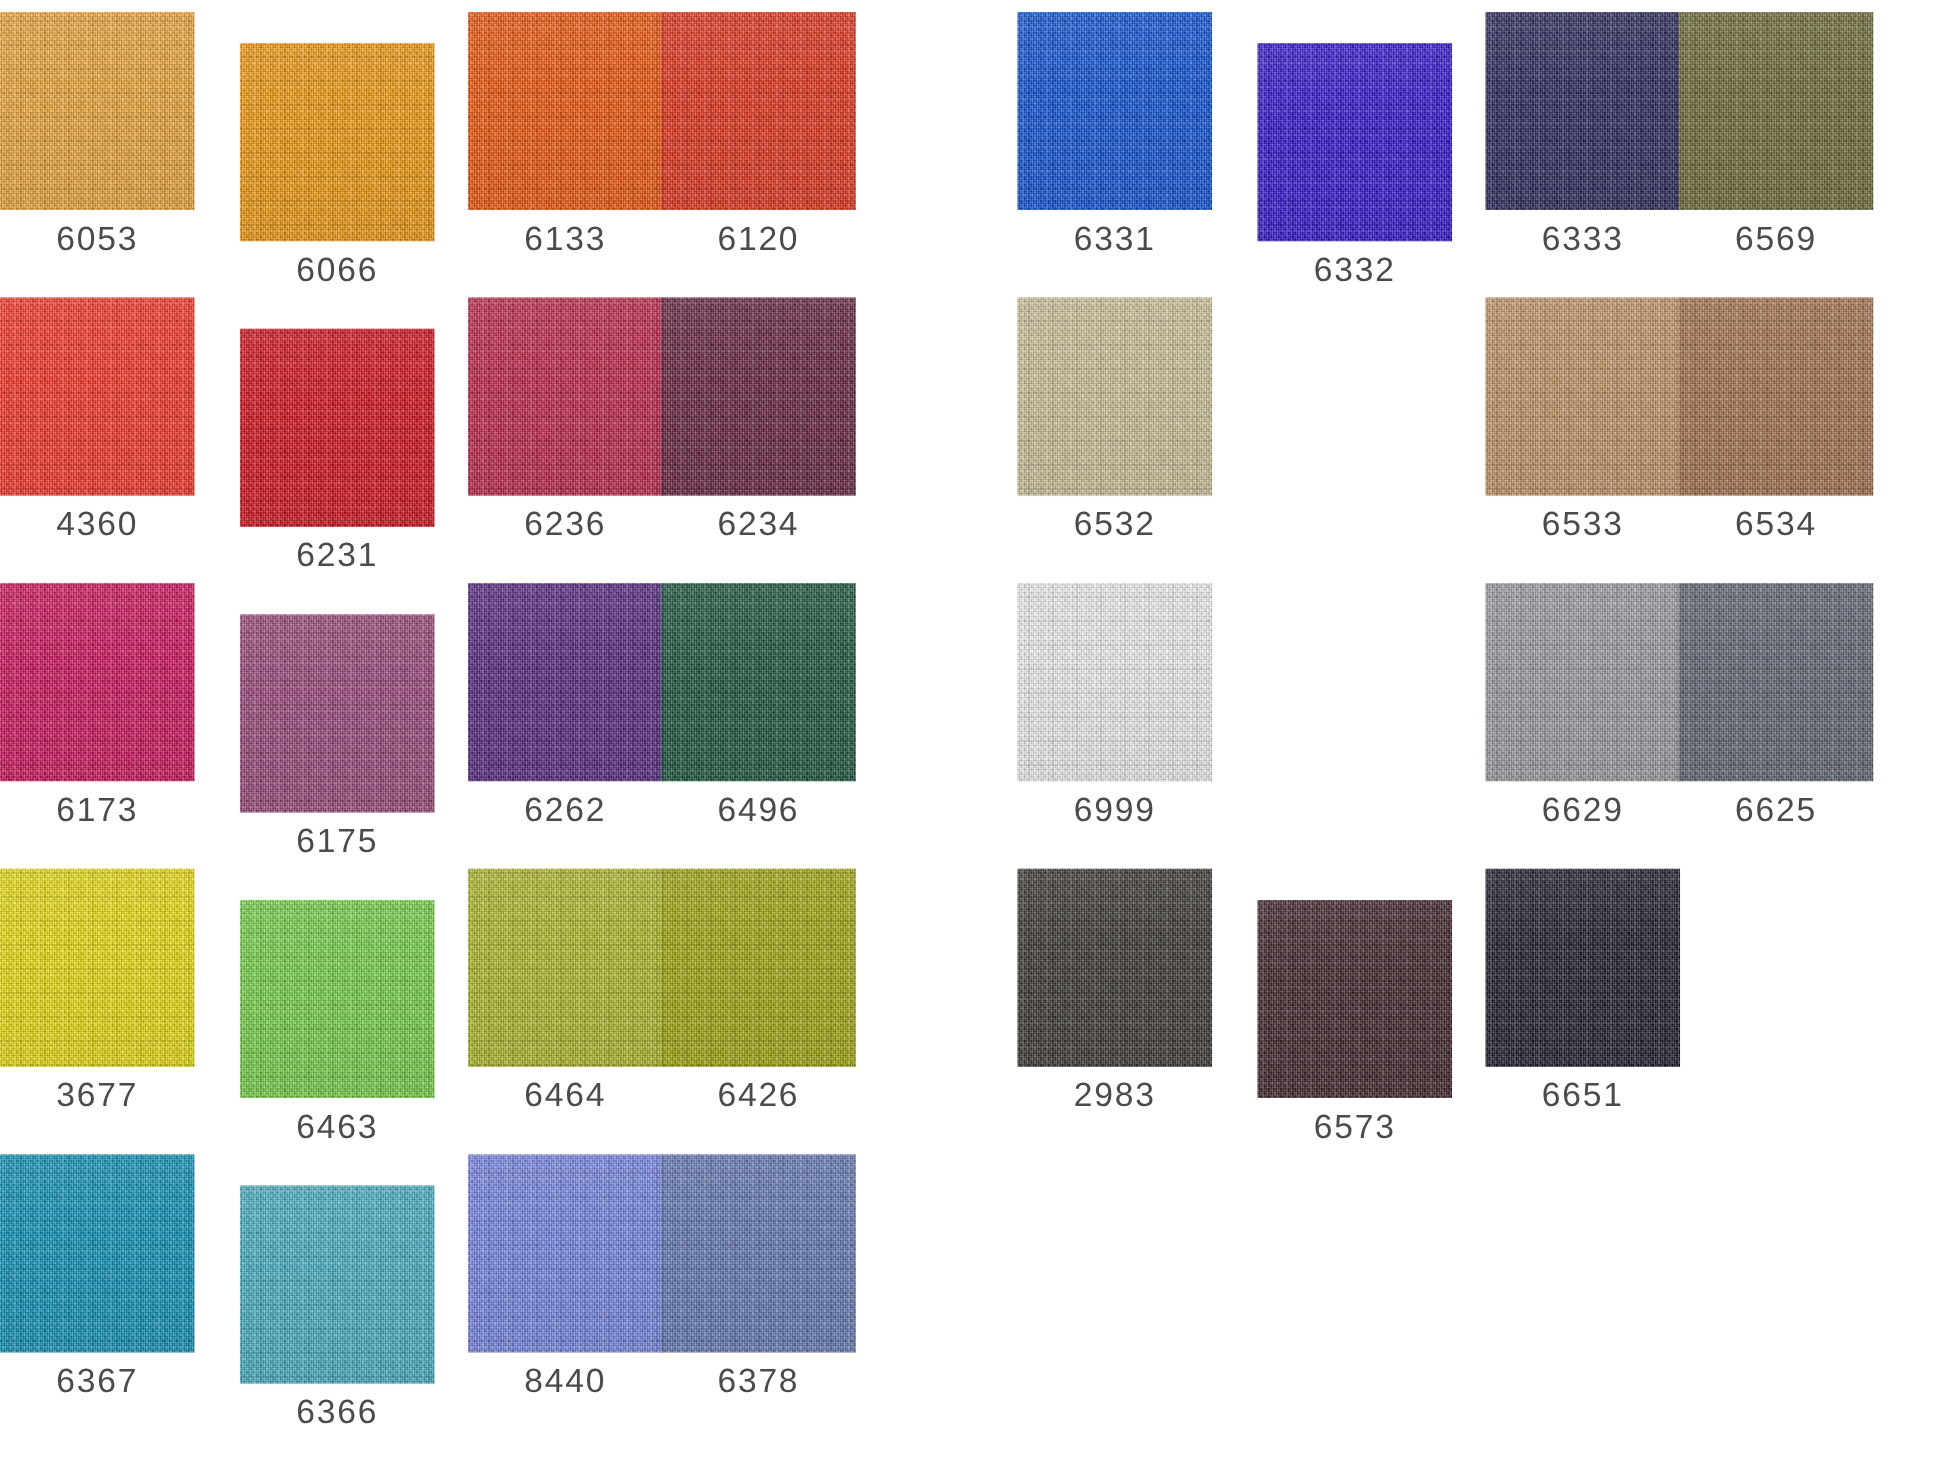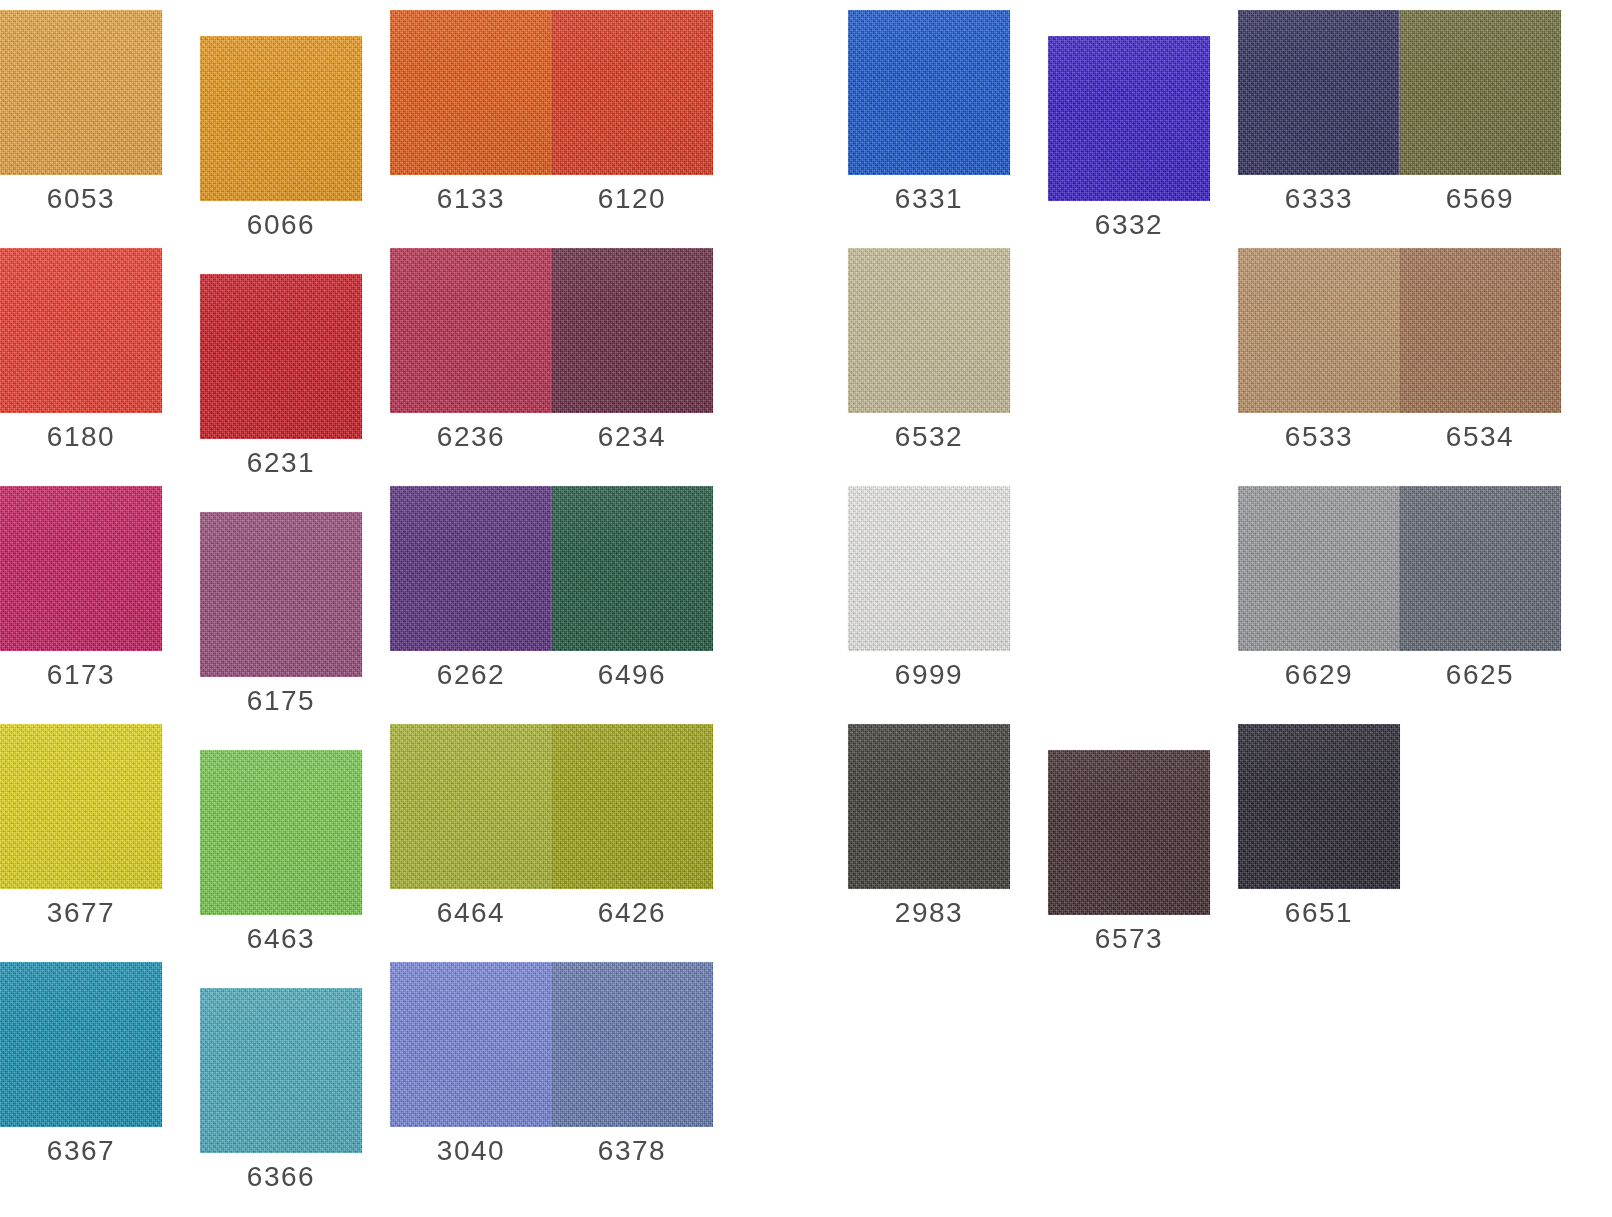--- a/index.html
+++ b/index.html
@@ -141,21 +141,21 @@
           <div class="swatch-label">6133</div>
         </div>
         <div class="swatch-cell col3">
           <div class="swatch-chip" title="6120" style="background-color: rgb(229, 49, 24);"></div>
           <div class="swatch-label">6120</div>
         </div>
       </div>
       <div class="swatch-row">
         <div class="swatch-cell col0">
           <div class="swatch-chip" title="6180" style="background-color: rgb(250, 51, 35);"></div>
-          <div class="swatch-label">6180</div>
+          <div class="swatch-label">4360</div>
         </div>
         <div class="swatch-cell col1">
           <div class="swatch-chip" title="6231" style="background-color: rgb(214, 14, 25);"></div>
           <div class="swatch-label">6231</div>
         </div>
         <div class="swatch-cell col2">
           <div class="swatch-chip" title="6236" style="background-color: rgb(192, 35, 72);"></div>
           <div class="swatch-label">6236</div>
         </div>
         <div class="swatch-cell col3">
@@ -203,21 +203,21 @@
         <div class="swatch-cell col0">
           <div class="swatch-chip" title="6367" style="background-color: rgb(10, 146, 184);"></div>
           <div class="swatch-label">6367</div>
         </div>
         <div class="swatch-cell col1">
           <div class="swatch-chip" title="6366" style="background-color: rgb(69, 175, 196);"></div>
           <div class="swatch-label">6366</div>
         </div>
         <div class="swatch-cell col2">
           <div class="swatch-chip" title="6380" style="background-color: rgb(117, 133, 228);"></div>
-          <div class="swatch-label">3040</div>
+          <div class="swatch-label">8440</div>
         </div>
         <div class="swatch-cell col3">
           <div class="swatch-chip" title="6378" style="background-color: rgb(98, 120, 180);"></div>
           <div class="swatch-label">6378</div>
         </div>
       </div>
     </div>
   <div class="swatch-group" id="group-right">
       <div class="swatch-row">
         <div class="swatch-cell col0">

